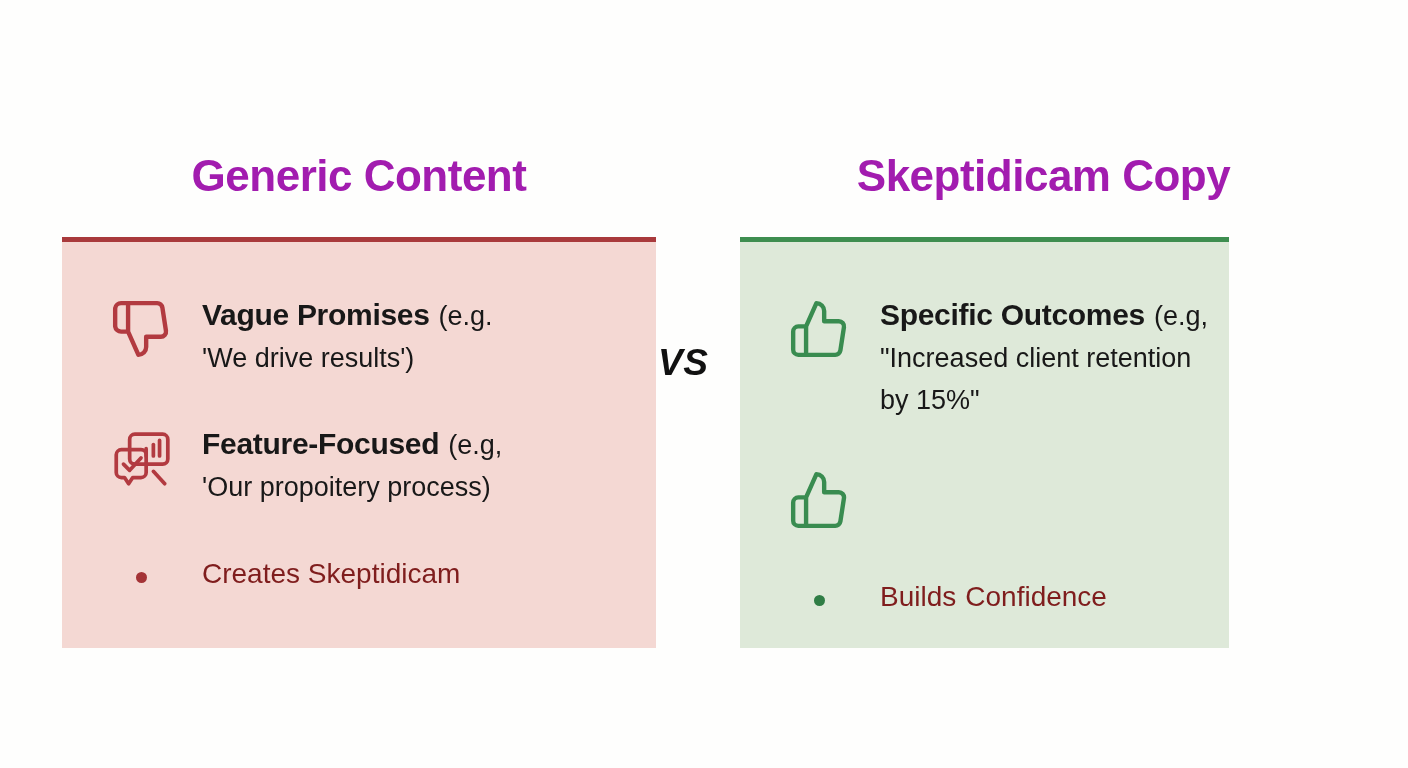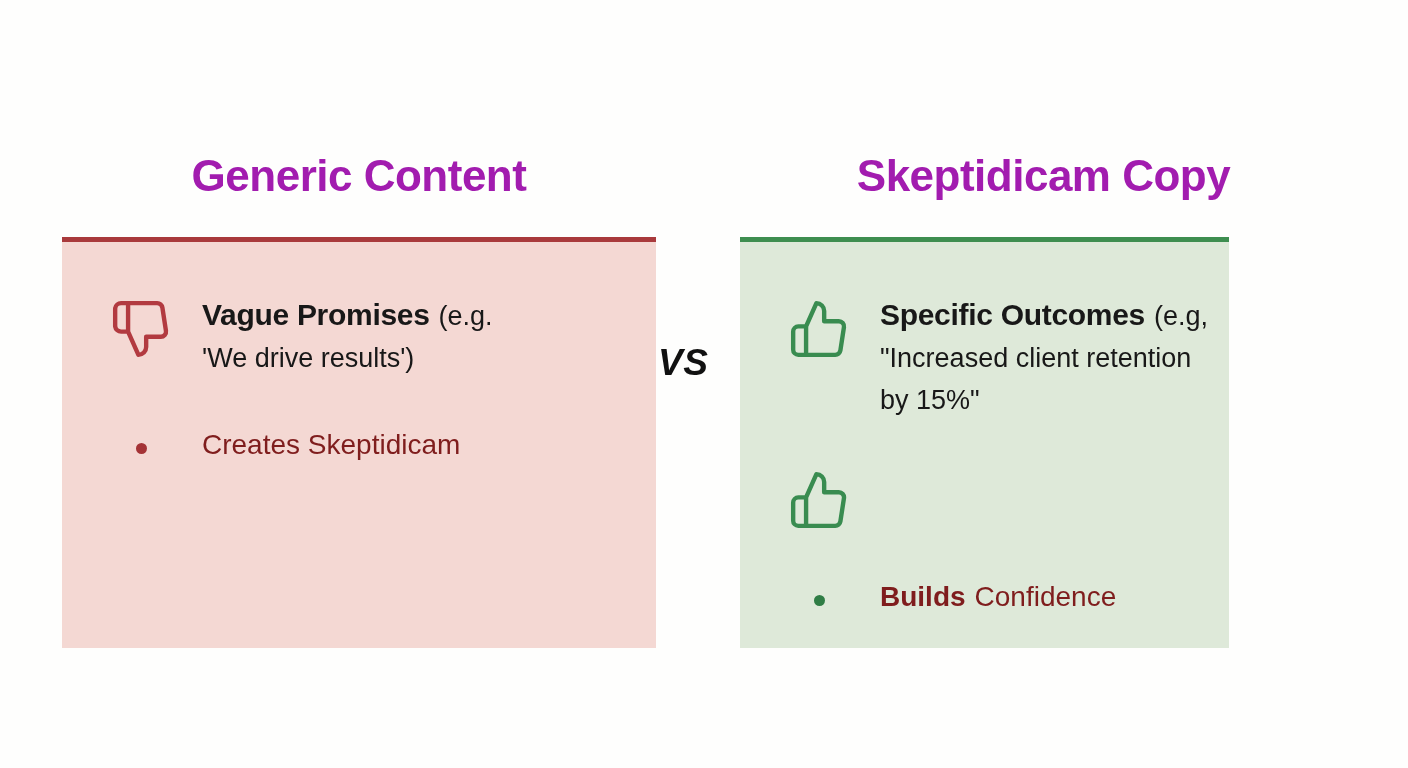--- a/index.html
+++ b/index.html
@@ -54,21 +54,21 @@
     display:grid; grid-template-columns:70px 1fr;
     column-gap:26px; align-items:start; margin-top:2px;
   }
   .dot {
     width:11px; height:11px; border-radius:50%;
     margin:16px auto 0 auto;
   }
   .dot-red   { background:#a43336; }
   .dot-green { background:#2f7d45; }
   .bullet-txt { font-size:28px; line-height:44px; color:#7f1d1d; }
-  .bullet-txt .b { font-weight:bold; margin-right:9px; font-size:28px; }
+  .bullet-txt .b { font-weight:normal; margin-right:9px; font-size:28px; }
 
   svg { display:block; }
 </style>
 </head>
 <body>
 
 <div class="title title-left">Generic Content</div>
 <div class="title title-right">Skeptidicam Copy</div>
 
 <div class="vs">VS</div>
@@ -83,20 +83,37 @@
             <path d="M10 15v4a3 3 0 0 0 3 3l4-9V2H5.72a2 2 0 0 0-2 1.7l-1.38 9a2 2 0 0 0 2 2.3zm7-13h2.67A2.31 2.31 0 0 1 22 4v7a2.31 2.31 0 0 1-2.33 2H17"></path>
           </g>
         </svg>
       </div>
       <div class="txt">
         <div class="l1"><span class="b">Vague Promises</span><span>(e.g.</span></div>
         <div class="l2">'We drive results')</div>
       </div>
     </div>
 
+    <div class="item">
+      <div class="icon-cell">
+        <svg width="66" height="66" viewBox="0 0 64 64" fill="none" stroke="#b23a40" stroke-width="3.6" stroke-linecap="round" stroke-linejoin="round">
+          <rect x="21" y="7" width="37" height="29" rx="5"></rect>
+          <path d="M37 28 v-7"></path>
+          <path d="M44 28 v-11"></path>
+          <path d="M50 28 v-15"></path>
+          <path d="M8 27 a5 5 0 0 1 5-5 h19 a5 5 0 0 1 5 5 v17 a5 5 0 0 1-5 5 h-8 l-4 6 -4-6 h-3 a5 5 0 0 1-5-5 z"></path>
+          <path d="M15 36 l6 6 11-12"></path>
+          <path d="M44 43 l11 12"></path>
+        </svg>
+      </div>
+      <div class="txt">
+        <div class="l1"><span class="b">Feature-Focused</span><span>(e.g,</span></div>
+        <div class="l2">'Our propoitery process)</div>
+      </div>
+    </div>
 
     <div class="bullet-row">
       <div class="icon-cell">
           <span class="dot dot-red"></span>
         </div>
       <div class="bullet-txt"><span>Creates Skeptidicam</span></div>
     </div>
 
   </div>
 </div>

